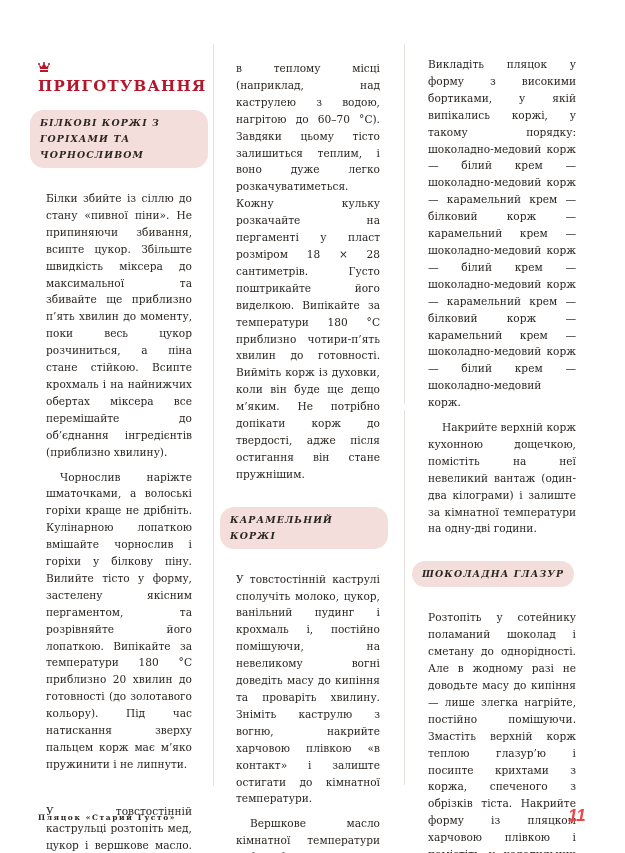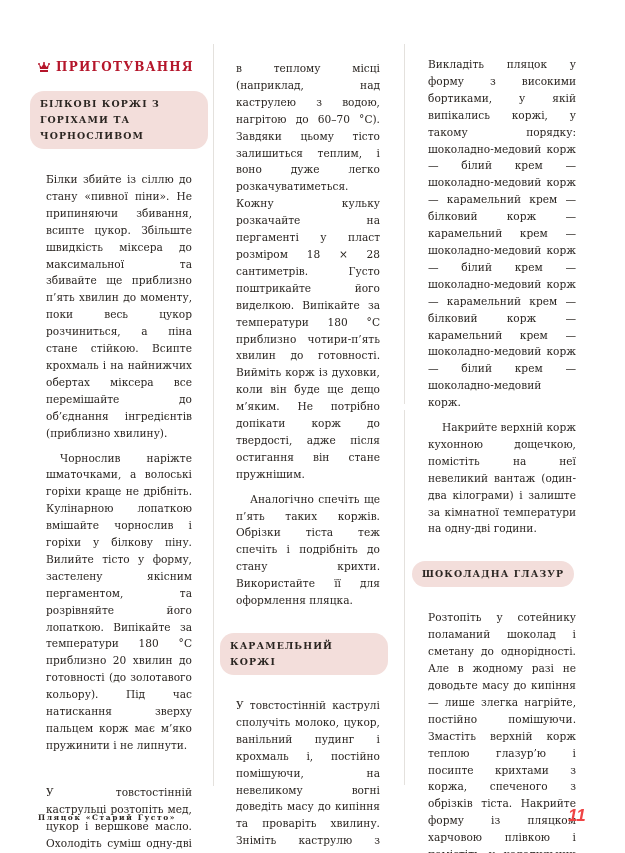--- a/index.html
+++ b/index.html
@@ -17,30 +17,31 @@
     .col-2 { left: 228px; width: 160px; }
     .col-3 { left: 420px; width: 164px; }
     .divider {
       position: absolute; top: 44px; width: 1px; background: #e4e1dd;
     }
     .divider-1 { left: 213px; height: 742px; }
     .divider-2 { left: 404px; height: 360px; }
     .divider-2b { left: 404px; top: 410px; height: 375px; }
     .section-title {
       display: flex; align-items: flex-start; gap: 6px;
-      color: #b5162b; font-weight: bold; font-size: 12px;
+      color: #b5162b; font-weight: bold; font-size: 15px;
       letter-spacing: 1.3px; line-height: 15px; margin: 12px 0 14px 0;
       text-align: left;
+      flex-direction: column;
     }
     .section-title .icon { width: 12px; height: 12px; flex: 0 0 12px; margin-top: 1px; }
     .pill {
       display: inline-block; background: #f3dedb; border-radius: 14px;
       padding: 5px 10px; font-weight: bold; font-size: 9.4px;
       letter-spacing: 1.1px; line-height: 16px; color: #2b2622;
-      text-align: left; margin: 2px 0 14px -8px;
+      text-align: left; margin: 2px 0 14px -8px; font-style: italic;
     }
     .pill.wide { width: 158px; }
     p { margin: 8px; }
     p.indent { text-indent: 14px; }
     .gap { height: 14px; }
     .footer-title {
       position: absolute; left: 38px; top: 813px;
       font-size: 7.5px; letter-spacing: 1.6px; font-weight: bold; color: #2b2622;
     }
     .page-number {
@@ -71,21 +72,20 @@
     </div>
     <div class="pill wide">БІЛКОВІ КОРЖІ З ГОРІХАМИ ТА ЧОРНОСЛИВОМ</div>
     <p>Білки збийте із сіллю до стану «пивної піни». Не припиняючи збивання, всипте цукор. Збільште швидкість міксера до максимальної та збивайте ще приблизно п’ять хвилин до моменту, поки весь цукор розчиниться, а піна стане стійкою. Всипте крохмаль і на найнижчих обертах міксера все перемішайте до об’єднання інгредієнтів (приблизно хвилину).</p>
     <p class="indent">Чорнослив наріжте шматочками, а волоські горіхи краще не дрібніть. Кулінарною лопаткою вмішайте чорнослив і горіхи у білкову піну. Вилийте тісто у форму, застелену якісним пергаментом, та розрівняйте його лопаткою. Випікайте за температури 180 °C приблизно 20 хвилин до готовності (до золотавого кольору). Під час натискання зверху пальцем корж має м’яко пружинити і не липнути.</p>
     <div class="gap"></div>
     <p>У товстостінній каструльці розтопіть мед, цукор і вершкове масло. Охолодіть суміш одну-дві хвилини, щоб вона була не надто гарячою, і вмішайте в неї соду. Потім докладіть жовтки і розітріть усе до однорідності. Вмішайте спочатку просіяний порошок какао, а потім — борошно. Тісто має вийти м’яким і пластичним. Розділіть його на шість рівних частин. (Одна частина важитиме приблизно 155 грамів.) Сформуйте з кожної кульку, викладіть в один шар на тарілку, накрийте харчовою плівкою і тримайте</p>
   </div>
 
   <div class="col col-2" style="top:52px;">
     <p>в теплому місці (наприклад, над каструлею з водою, нагрітою до 60–70 °C). Завдяки цьому тісто залишиться теплим, і воно дуже легко розкачуватиметься. Кожну кульку розкачайте на пергаменті у пласт розміром 18 × 28 сантиметрів. Густо поштрикайте його виделкою. Випікайте за температури 180 °C приблизно чотири-п’ять хвилин до готовності. Вийміть корж із духовки, коли він буде ще дещо м’яким. Не потрібно допікати корж до твердості, адже після остигання він стане пружнішим.</p>
-    <p class="indent">Аналогічно спечіть ще п’ять таких коржів. Обрізки тіста теж спечіть і подрібніть до стану крихти. Використайте її для оформлення пляцка.</p>
     <div class="gap"></div>
     <div class="pill">КАРАМЕЛЬНИЙ КОРЖІ</div>
     <p>У товстостінній каструлі сполучіть молоко, цукор, ванільний пудинг і крохмаль і, постійно помішуючи, на невеликому вогні доведіть масу до кипіння та проваріть хвилину. Зніміть каструлю з вогню, накрийте харчовою плівкою «в контакт» і залиште остигати до кімнатної температури.</p>
     <p class="indent">Вершкове масло кімнатної температури добре збийте на високих обертах міксера не менше за шість-сім хвилин, поки воно стане світлим та пишним. Потім, зменшивши швидкість міксера до мінімальної, порціями, по столовій ложці, докладіть заварену масу. Розділіть крем на сім рівних частин. (Одна частина крему важитиме 150 грамів.) Три частини крему — 450 грамів — залишіть. А до решти чотирьох частин, тобто 600 грамів, на найнижчих обертах міксера вмішайте варене згущене молоко. За бажанням розчиніть одну чайну ложку кави в одній столовій ложці коньяку і лопаткою вмішайте у крем.</p>
   </div>
 
   <div class="col col-3">
     <p>Викладіть пляцок у форму з високими бортиками, у якій випікались коржі, у такому порядку: шоколадно-медовий корж — білий крем — шоколадно-медовий корж — карамельний крем — білковий корж — карамельний крем — шоколадно-медовий корж — білий крем — шоколадно-медовий корж — карамельний крем — білковий корж — карамельний крем — шоколадно-медовий корж — білий крем — шоколадно-медовий корж.</p>
     <p class="indent">Накрийте верхній корж кухонною дощечкою, помістіть на неї невеликий вантаж (один-два кілограми) і залиште за кімнатної температури на одну-дві години.</p>
     <div class="gap"></div>

